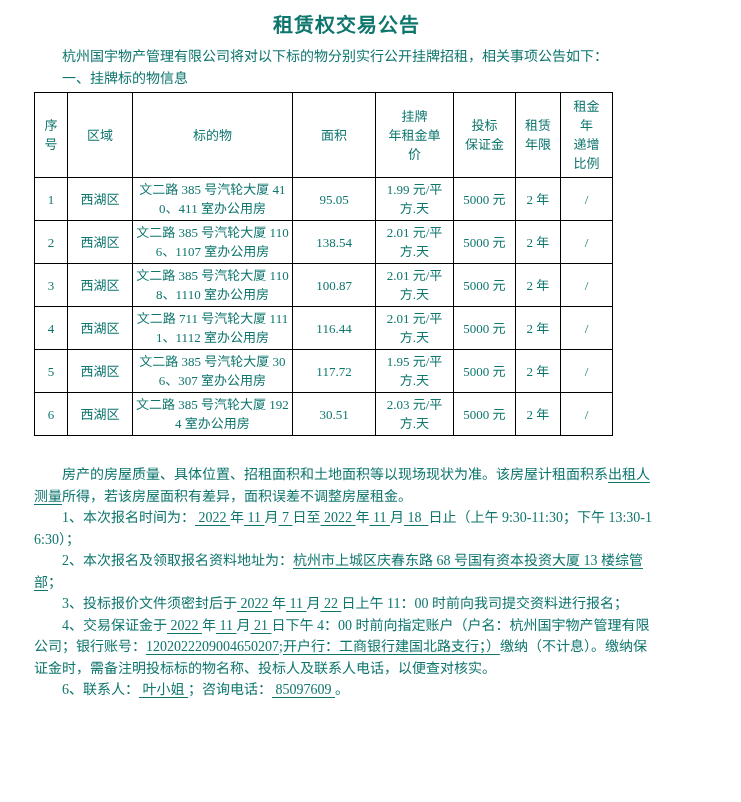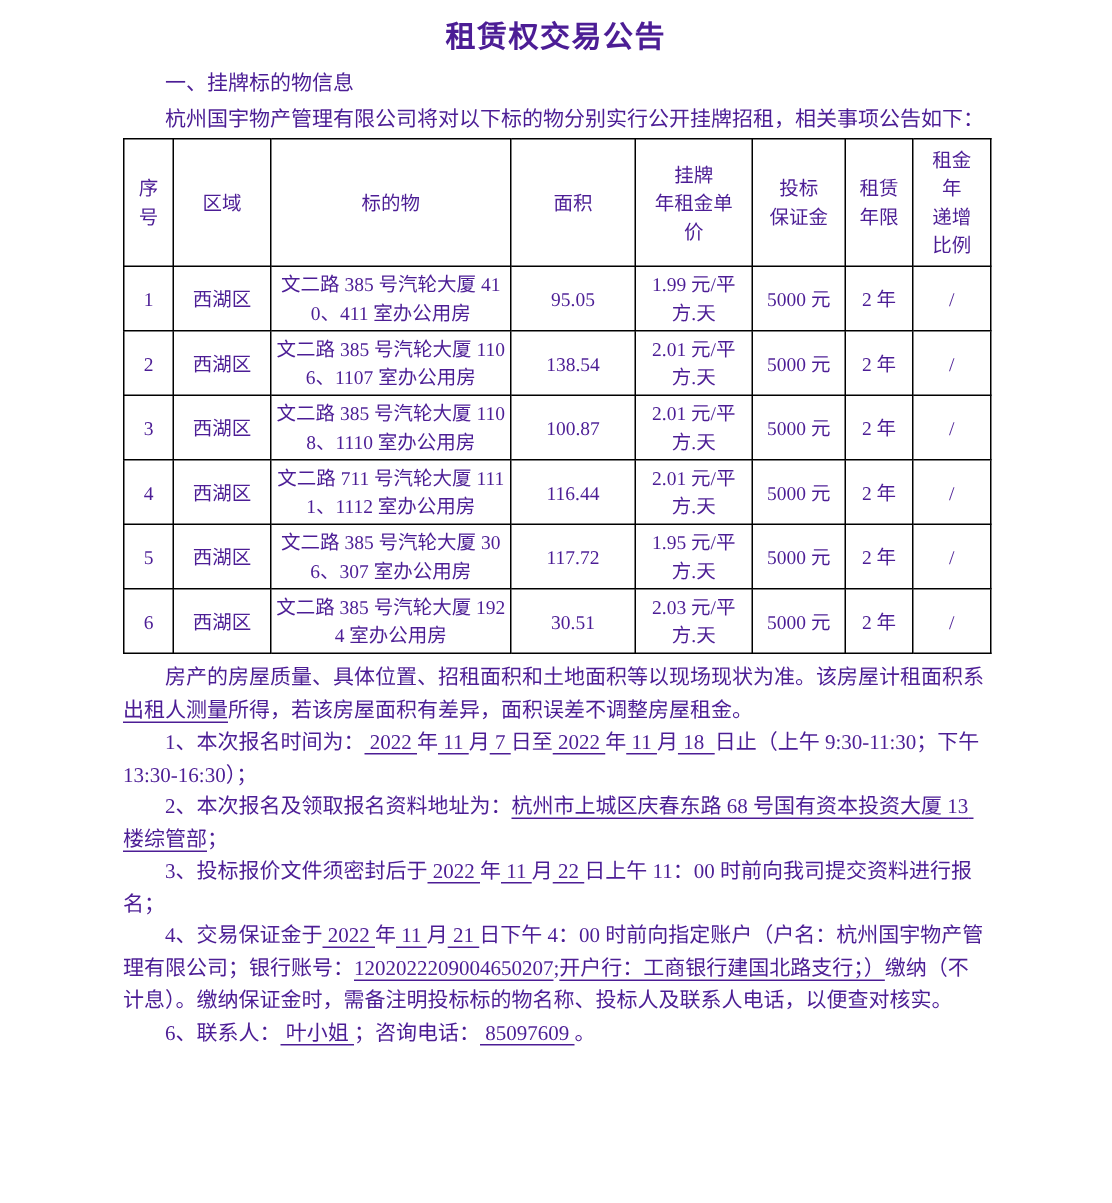--- a/index.html
+++ b/index.html
@@ -5,24 +5,24 @@
   html, body {
     margin: 0;
     padding: 0;
     background: #ffffff;
   }
   .page {
     position: relative;
     width: 741px;
     height: 802px;
     box-sizing: border-box;
-    padding: 10px 82px 0 82px;
+    padding: 10px 82px 0 34px;
     overflow: hidden;
     background: #ffffff;
-    color: #4c1d95;
+    color: #0f766e;
     font-family: "Liberation Serif", "DejaVu Serif", serif;
     font-size: 14px;
   }
   .doc-title {
     margin: 2px 0 8px 0;
     text-align: center;
     font-size: 20px;
     font-weight: bold;
     line-height: 26px;
     letter-spacing: 1px;
@@ -63,41 +63,41 @@
   }
   table.listing th {
     white-space: pre-line;
     height: 85px;
     box-sizing: border-box;
   }
   table.listing tbody tr {
     height: 43px;
   }
   .notes {
-    margin-top: 6px;
+    margin-top: 28px;
   }
   .notes .para {
     line-height: 21.5px;
   }
   .u {
     text-decoration: underline;
     text-decoration-thickness: 1px;
     text-underline-offset: 3px;
   }
 </style>
 </head>
 <body>
 
 <div class="page">
 
   <h1 class="doc-title">租赁权交易公告</h1>
 
+  <p class="para">杭州国宇物产管理有限公司将对以下标的物分别实行公开挂牌招租，相关事项公告如下：</p>
+
   <p class="para section-heading">一、挂牌标的物信息</p>
-
-  <p class="para">杭州国宇物产管理有限公司将对以下标的物分别实行公开挂牌招租，相关事项公告如下：</p>
 
   <table class="listing">
     <colgroup>
       <col class="c1">
         <col class="c2">
         <col class="c3">
         <col class="c4">
       <col class="c5">
         <col class="c6">
         <col class="c7">

